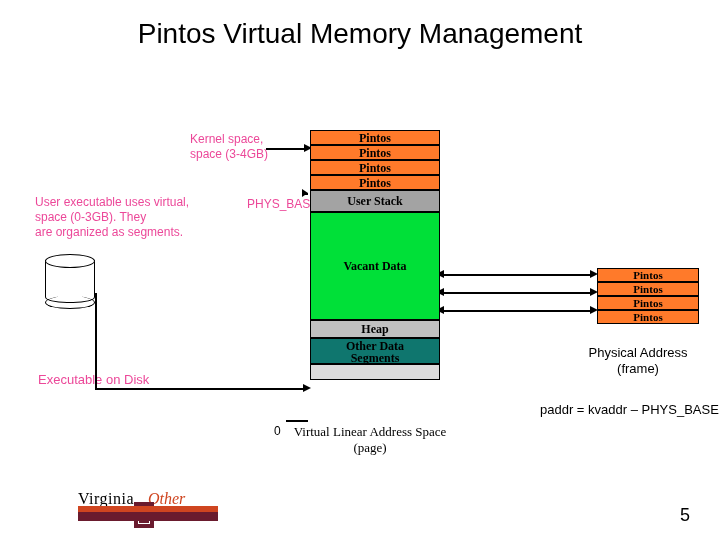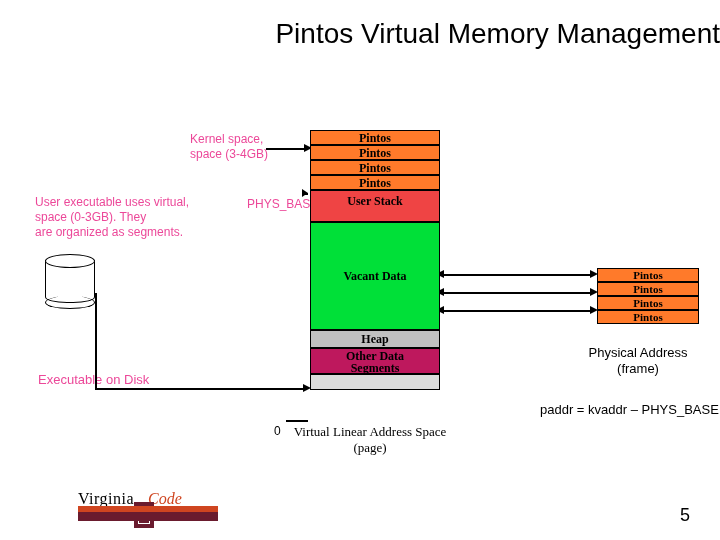--- a/index.html
+++ b/index.html
@@ -10,21 +10,21 @@
     font-family: Arial, Helvetica, sans-serif;
     background: #fff;
     position: relative;
     overflow: hidden;
   }
   .slide-title {
     position: absolute;
     top: 18px;
     left: 0;
     width: 720px;
-    text-align: right;
+    text-align: center;
     font-size: 28px;
     font-weight: 400;
     color: #000;
   }
   .annot {
     position: absolute;
     font-size: 12px;
     color: #ec4899;
     line-height: 1.25;
   }
@@ -66,24 +66,24 @@
     box-sizing: border-box;
     width: 100%;
     font-family: "Times New Roman", serif;
     font-weight: bold;
     font-size: 12px;
     text-align: center;
     border: 1px solid #000;
     color: #000;
   }
   .pintos-row { background: #ff7a2a; height: 15px; line-height: 14px; }
-  .userstack  { background: #ef4444; height: 32px; line-height: 21px; }
+  .userstack  { background: #a3a3a3; height: 22px; line-height: 21px; }
   .vacant     { background: #00e038; height: 108px; line-height: 106px; }
   .heap       { background: #c0c0c0; height: 18px; line-height: 17px; }
-  .otherdata  { background: #be185d; height: 26px; line-height: 12px; padding-top:1px;}
+  .otherdata  { background: #0f766e; height: 26px; line-height: 12px; padding-top:1px;}
   .codeseg    { background: #c0c0c0; height: 18px; line-height: 17px; }
   .footer-gap { background: #dcdcdc; height: 14px; border:1px solid #000; }
 
   .pm {
     position: absolute;
     left: 597px;
     top: 268px;
     width: 102px;
   }
   .pm .row {
@@ -244,17 +244,17 @@
 <div class="equation">paddr = kvaddr – PHYS_BASE</div>
 
 <div class="zero-label">0</div>
 <div class="label-vlas" style="white-space:pre;font-family:Liberation Serif, serif;">Virtual Linear Address Space
 (page)</div>
 
 <div class="slidenum">5</div>
 
 <div class="vt-logo">
   <span class="vt-v">Virginia</span>
-  <span class="vt-tech">Code</span>
+  <span class="vt-tech">Other</span>
   <div class="vt-shield"></div>
   <div class="vt-orange"></div>
   <div class="vt-maroon"></div>
 </div>
 
 </body></html>

